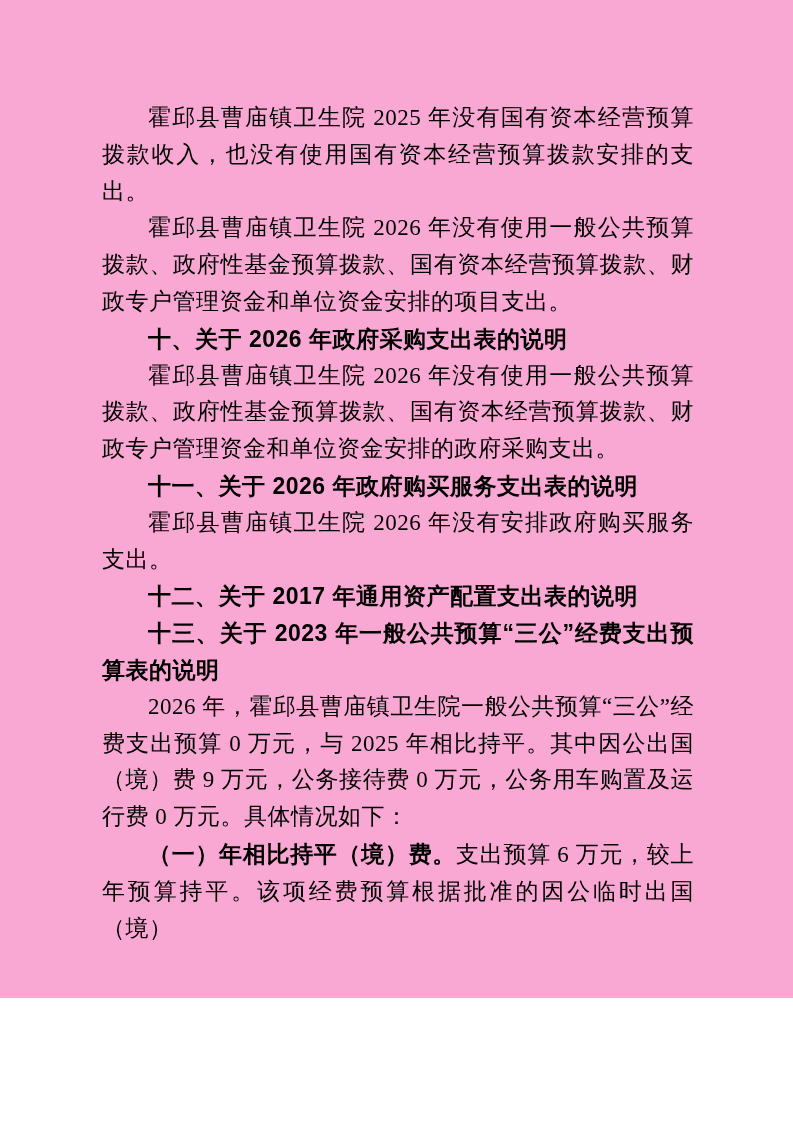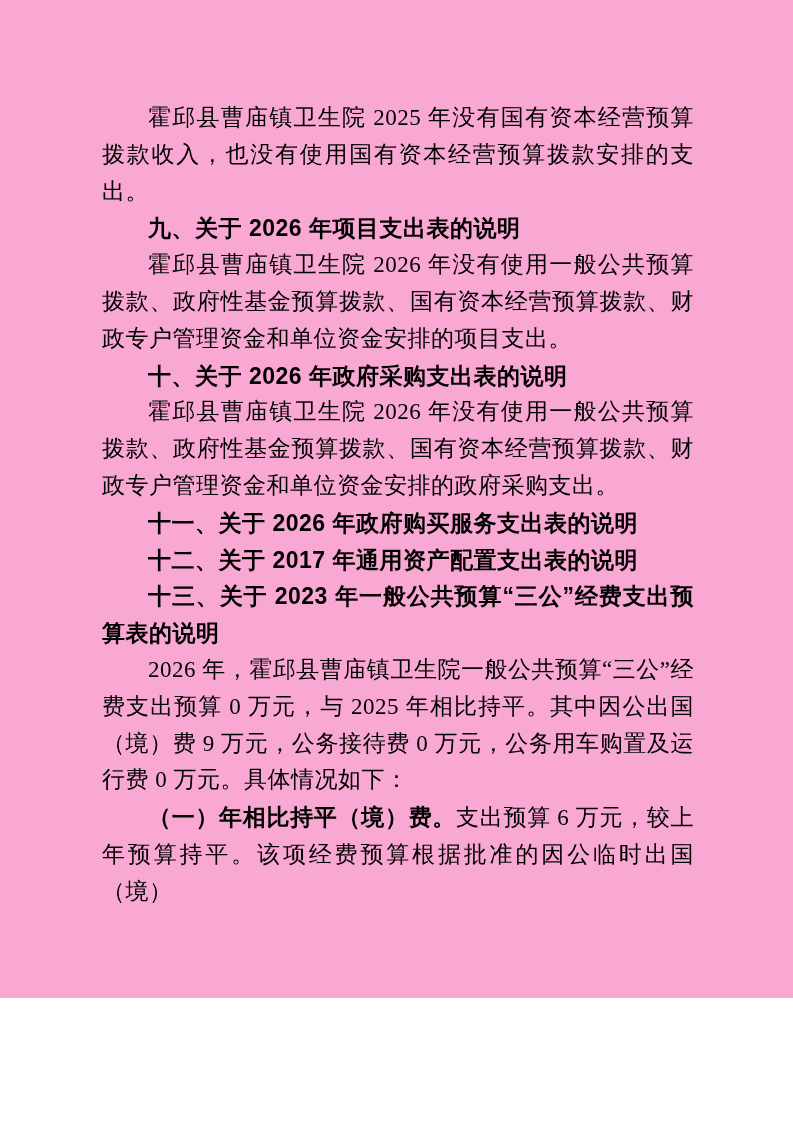--- a/index.html
+++ b/index.html
@@ -43,30 +43,30 @@
     color: #000000;
   }
 </style>
 </head>
 <body>
 
 <div class="sheet">
 
   <p class="para">霍邱县曹庙镇卫生院 2025 年没有国有资本经营预算拨款收入，也没有使用国有资本经营预算拨款安排的支出。</p>
 
-  <p class="para heading">九、关于 2026 年项目支出表的说明</p>
 
   <p class="para">霍邱县曹庙镇卫生院 2026 年没有使用一般公共预算拨款、政府性基金预算拨款、国有资本经营预算拨款、财政专户管理资金和单位资金安排的项目支出。</p>
 
   <p class="para heading">十、关于 2026 年政府采购支出表的说明</p>
 
   <p class="para">霍邱县曹庙镇卫生院 2026 年没有使用一般公共预算拨款、政府性基金预算拨款、国有资本经营预算拨款、财政专户管理资金和单位资金安排的政府采购支出。</p>
 
   <p class="para heading">十一、关于 2026 年政府购买服务支出表的说明</p>
 
+  <p class="para">霍邱县曹庙镇卫生院 2026 年没有安排政府购买服务支出。</p>
 
   <p class="para heading">十二、关于 2017 年通用资产配置支出表的说明</p>
 
 
   <p class="para heading">十三、关于 2023 年一般公共预算“三公”经费支出预算表的说明</p>
 
   <p class="para">2026 年，霍邱县曹庙镇卫生院一般公共预算“三公”经费支出预算 0 万元，与 2025 年相比持平。其中因公出国（境）费 9 万元，公务接待费 0 万元，公务用车购置及运行费 0 万元。具体情况如下：</p>
 
   <p class="para"><span class="lead-bold">（一）年相比持平（境）费。</span><span>支出预算 6 万元，较上年预算持平。该项经费预算根据批准的因公临时出国（境）</span></p>
 

